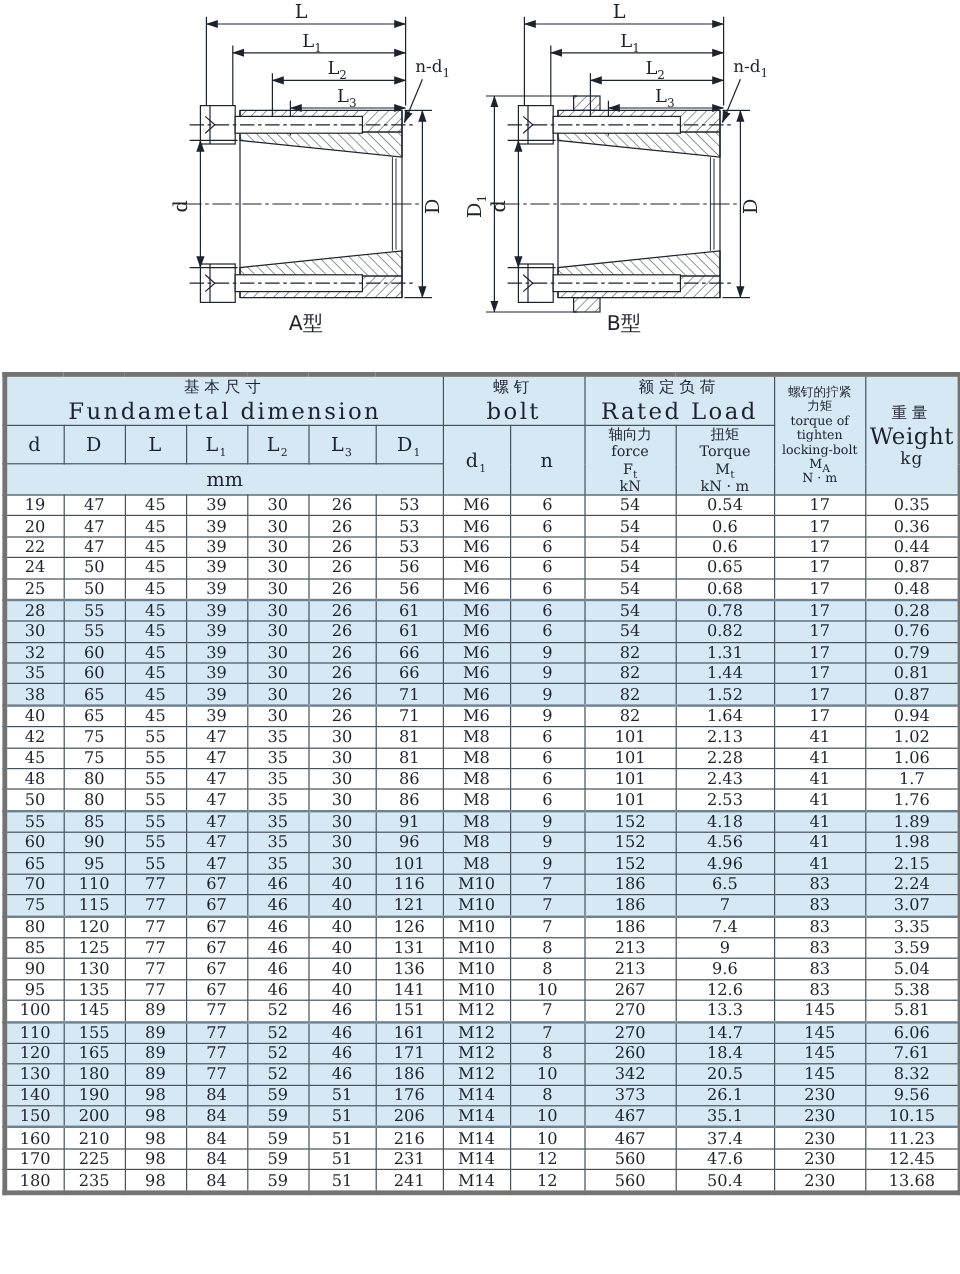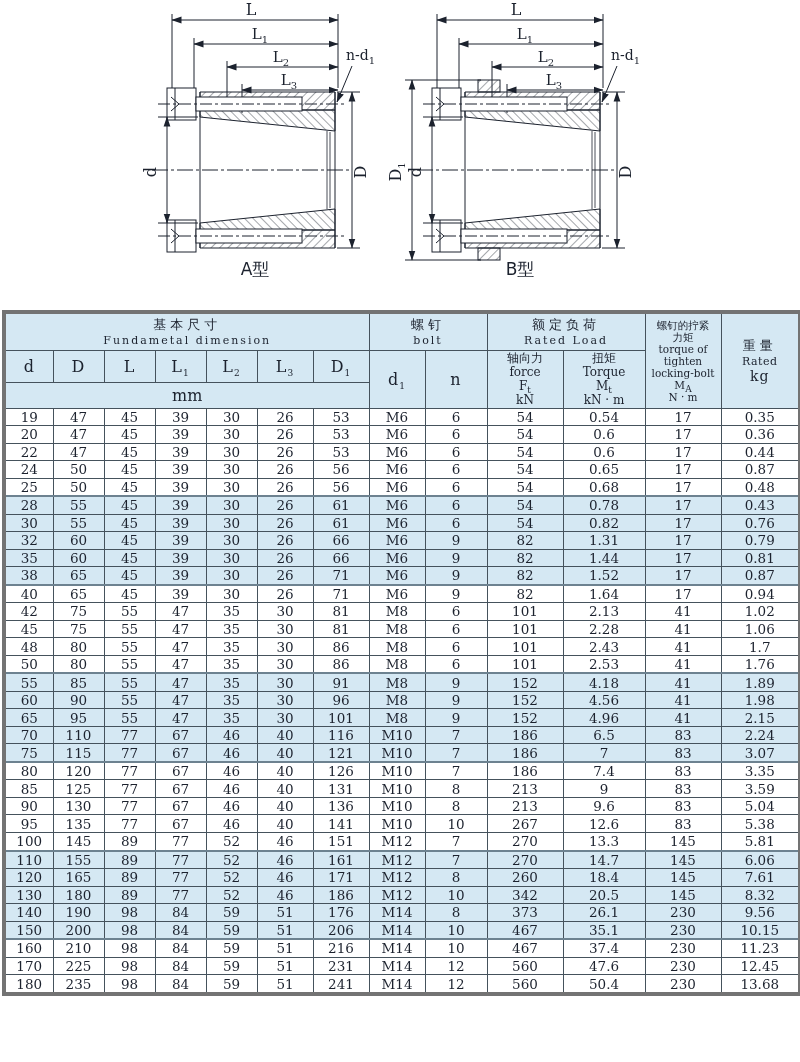--- a/index.html
+++ b/index.html
@@ -9,21 +9,21 @@
   svg.drawing{display:block;}
   svg text{fill:#1c222e;font-family:"DejaVu Serif","Liberation Serif",serif;}
   .fig-label{font-family:"DejaVu Sans","Liberation Sans",sans-serif;font-size:17px;}
 
   table.spec{border-collapse:collapse;table-layout:fixed;width:796px;height:686px;
              margin:20px 0 0 2px;border:4px solid #737373;}
   th,td{border:1px solid #45525c;padding:0;text-align:center;vertical-align:middle;font-weight:normal;}
   thead th{background:#d5e8f3;}
   .hrow1{height:38px;} .hrow2{height:32px;} .hrow3{height:26px;}
   .zh{font-size:13px;letter-spacing:4px;}
-  .en{font-size:11px;letter-spacing:2px;}
+  .en{font-size:19px;letter-spacing:2px;}
   .sym{font-size:16px;letter-spacing:1px;}
   .unit{font-size:14px;letter-spacing:1px;}
   sub{font-size:9px;line-height:0;}
   .mini{font-size:10.5px;line-height:1.15;letter-spacing:0;}
   .stack4{font-size:12px;line-height:1.18;}
   .spread{display:flex;flex-direction:column;justify-content:center;height:92px;}
   tbody td{font-size:13.5px;background:#ffffff;}
   tr.band td{background:#d5e8f3;}
   tr.gsep td{border-top:2.5px solid #6d8290;}
 </style>
@@ -171,21 +171,21 @@
           <div class="mini">力矩</div>
           <div class="mini">torque of</div>
           <div class="mini">tighten</div>
           <div class="mini">locking-bolt</div>
           <div class="mini"><span>M</span><sub>A</sub></div>
           <div class="mini">N · m</div>
         </th>
         <th rowspan="3">
           <div class="spread">
             <div class="zh">重量</div>
-            <div class="en" style="letter-spacing:0.5px">Rated</div>
+            <div class="en" style="letter-spacing:0.5px">Weight</div>
             <div class="unit">kg</div>
           </div>
         </th>
       </tr>
       <tr class="hrow2 sym-row">
         <th class="sym">d</th>
         <th class="sym">D</th>
         <th class="sym">L</th>
         <th class="sym"><span>L</span><sub>1</sub></th>
         <th class="sym"><span>L</span><sub>2</sub></th>
@@ -292,21 +292,21 @@
           <td>45</td>
           <td>39</td>
           <td>30</td>
           <td>26</td>
           <td>61</td>
           <td>M6</td>
           <td>6</td>
           <td>54</td>
           <td>0.78</td>
           <td>17</td>
-          <td>0.43</td>
+          <td>0.28</td>
         </tr>
         <tr class="band">
           <td>30</td>
           <td>55</td>
           <td>45</td>
           <td>39</td>
           <td>30</td>
           <td>26</td>
           <td>61</td>
           <td>M6</td>

